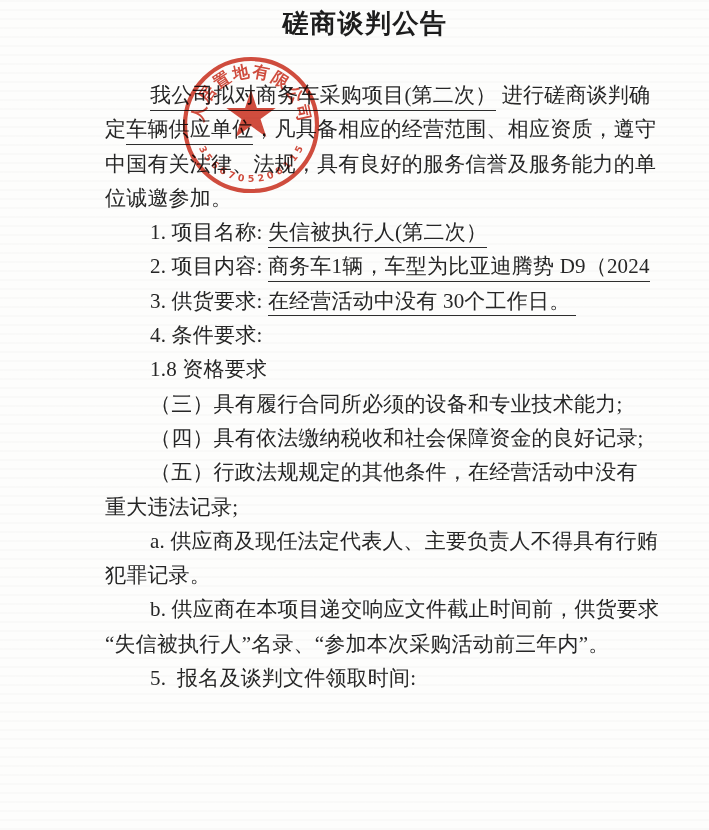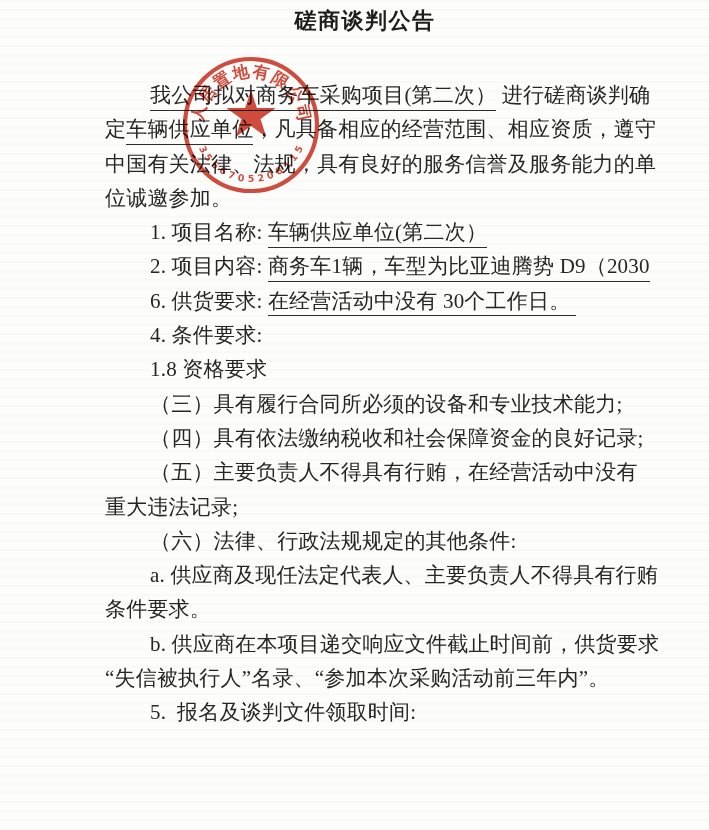--- a/index.html
+++ b/index.html
@@ -9,21 +9,21 @@
     margin:0 auto;
     background:#fdfdfc;
     background-image:repeating-linear-gradient(180deg, rgba(0,0,0,0.015) 0 2px, rgba(0,0,0,0) 2px 9px);
     overflow:hidden;
     font-family:"Liberation Serif","DejaVu Serif",serif;
     color:#262626;
   }
   .title {
     position:absolute; top:6px; left:92px; width:546px;
     margin:0; text-align:center;
-    font-size:22px; font-weight:bold; letter-spacing:1.5px;
+    font-size:26px; font-weight:bold; letter-spacing:1.5px;
     color:#1d1d1d;
   }
   .body {
     position:absolute; top:78px; left:105px; width:552px;
   }
   .line {
     font-size:21px; line-height:34.3px; height:34.3px;
     white-space:pre; letter-spacing:0.2px;
   }
   .line.ind { padding-left:45px; }
@@ -50,32 +50,31 @@
 
 <div class="page">
 
   <h1 class="title">磋商谈判公告</h1>
 
   <div class="body" id="docBody">
       <div class="line ind"><span class="u">我公司拟对商务车采购项目(第二次）</span><span> 进行磋商谈判确</span></div>
       <div class="line"><span>定</span><span class="u">车辆供应单位</span><span>，凡具备相应的经营范围、相应资质，遵守</span></div>
       <div class="line"><span>中国有关法律、法规，具有良好的服务信誉及服务能力的单</span></div>
       <div class="line"><span>位诚邀参加。</span></div>
-      <div class="line ind"><span>1. 项目名称: </span><span class="u">车辆供应单位(第二次）</span></div>
-      <div class="line ind"><span>2. 项目内容: </span><span class="u">商务车1辆，车型为比亚迪腾势 D9（2030</span></div>
-      <div class="line ind"><span>6. 供货要求: </span><span class="u">在经营活动中没有 30个工作日。 </span></div>
+      <div class="line ind"><span>1. 项目名称: </span><span class="u">失信被执行人(第二次）</span></div>
+      <div class="line ind"><span>2. 项目内容: </span><span class="u">商务车1辆，车型为比亚迪腾势 D9（2024</span></div>
+      <div class="line ind"><span>3. 供货要求: </span><span class="u">在经营活动中没有 30个工作日。 </span></div>
       <div class="line ind"><span>4. 条件要求:</span></div>
       <div class="line ind"><span>1.8 资格要求</span></div>
       <div class="line ind"><span>（三）具有履行合同所必须的设备和专业技术能力;</span></div>
       <div class="line ind"><span>（四）具有依法缴纳税收和社会保障资金的良好记录;</span></div>
-      <div class="line ind"><span>（五）主要负责人不得具有行贿，在经营活动中没有</span></div>
+      <div class="line ind"><span>（五）行政法规规定的其他条件，在经营活动中没有</span></div>
       <div class="line"><span>重大违法记录;</span></div>
-      <div class="line ind"><span>（六）法律、行政法规规定的其他条件:</span></div>
       <div class="line ind"><span>a. 供应商及现任法定代表人、主要负责人不得具有行贿</span></div>
-      <div class="line"><span>条件要求。</span></div>
+      <div class="line"><span>犯罪记录。</span></div>
       <div class="line ind"><span>b. 供应商在本项目递交响应文件截止时间前，供货要求</span></div>
       <div class="line"><span>“失信被执行人”名录、“参加本次采购活动前三年内”。</span></div>
       <div class="line ind"><span>5.  报名及谈判文件领取时间:</span></div>
     </div>
 
   <svg class="stamp" id="sealStamp" width="150" height="150" viewBox="0 0 150 150" xmlns="http://www.w3.org/2000/svg" style="color: rgb(205, 57, 41);">
     <circle cx="75" cy="75" r="66"></circle>
     <polygon points="75,40 80.9,57.9 99.7,58 84.5,69.1 90.3,87 75,76 59.7,87 65.5,69.1 50.3,58 69.1,57.9"></polygon>
     <g id="sealRingText">
         <text x="75" y="27" transform="rotate(-77 75 75)" class="ring-ch">人</text>

